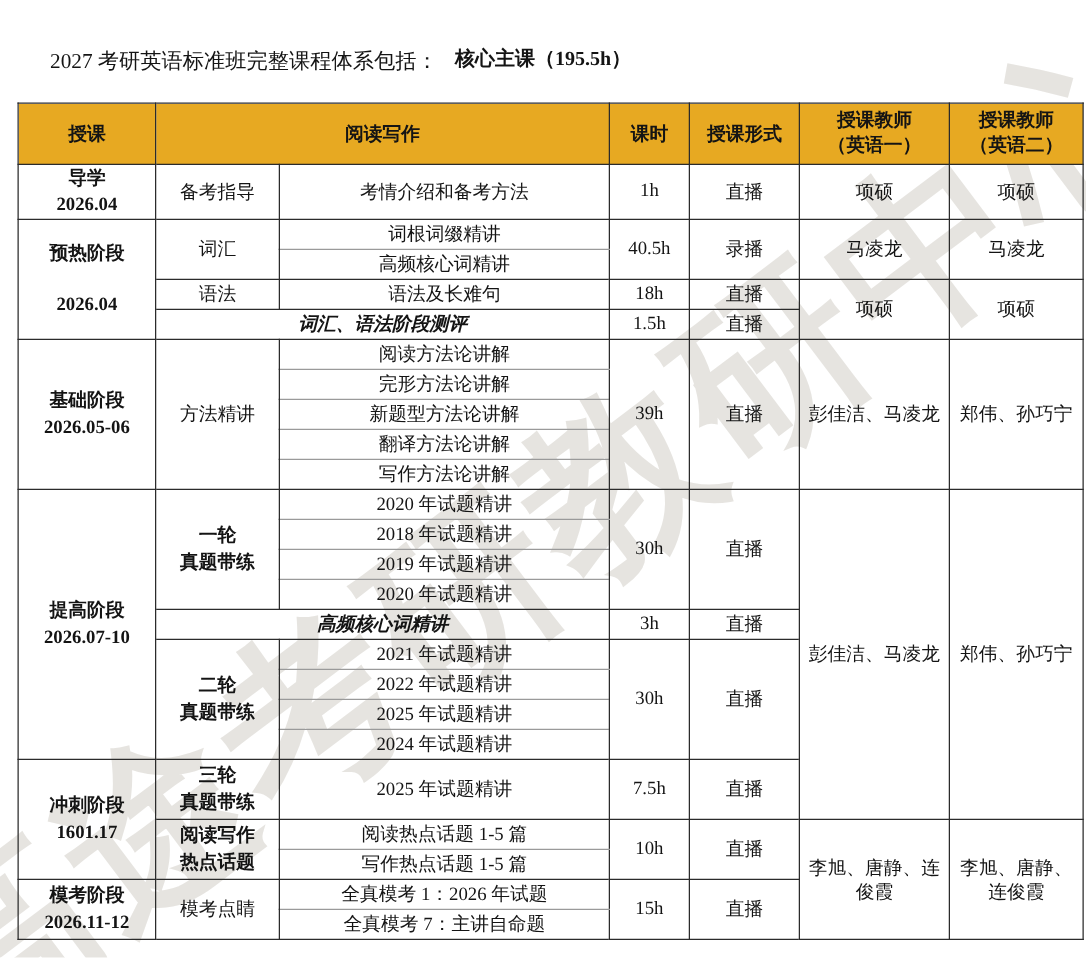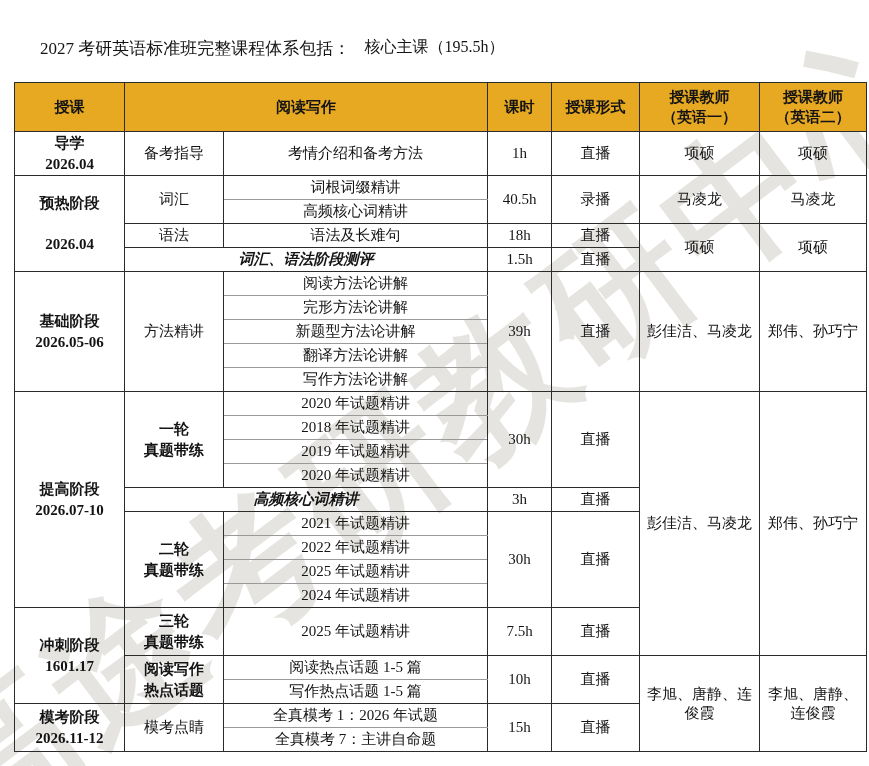--- a/index.html
+++ b/index.html
@@ -14,21 +14,21 @@
     width:869px;height:766px;position:relative;overflow:hidden;
     background:#ffffff;color:var(--text);
     font-family:"Liberation Serif","DejaVu Serif",serif;
   }
   .doc-title{
     position:absolute;left:40px;top:7px;
     font-size:17px;font-weight:normal;white-space:nowrap;margin-top:30px;
   }
   .doc-subtitle{
     position:absolute;left:0;top:37px;width:869px;text-align:center;
-    font-size:16px;font-weight:normal;
+    font-size:16px;font-weight:bold;
   }
   .watermark{
     position:absolute;left:50%;top:430px;
     transform:translate(-50%,-50%) rotate(-37deg);
     font-size:148px;font-weight:bold;letter-spacing:6px;
     color:var(--watermark);white-space:nowrap;z-index:0;
     pointer-events:none;user-select:none;
   }
   table.schedule{
     position:absolute;left:14px;top:82px;width:852px;z-index:1;

